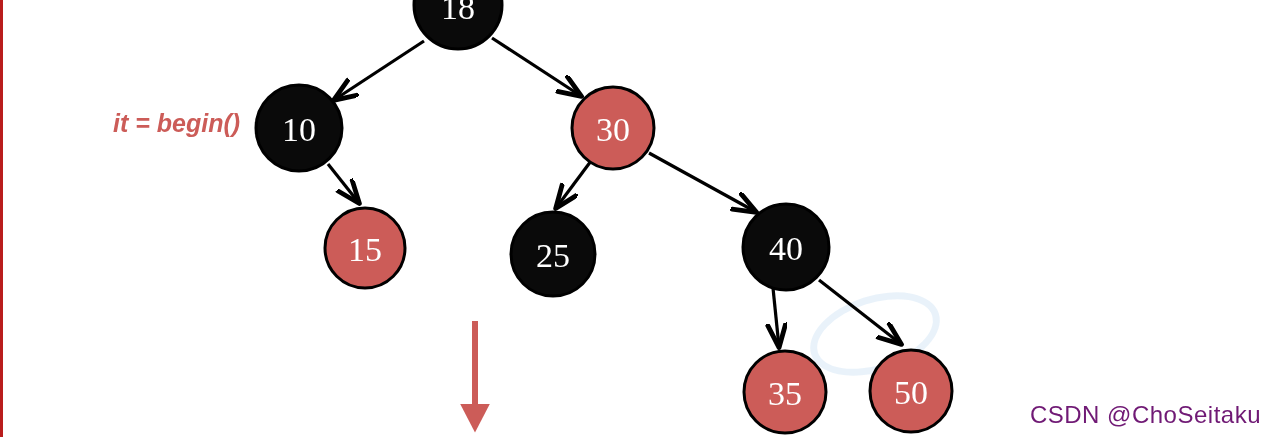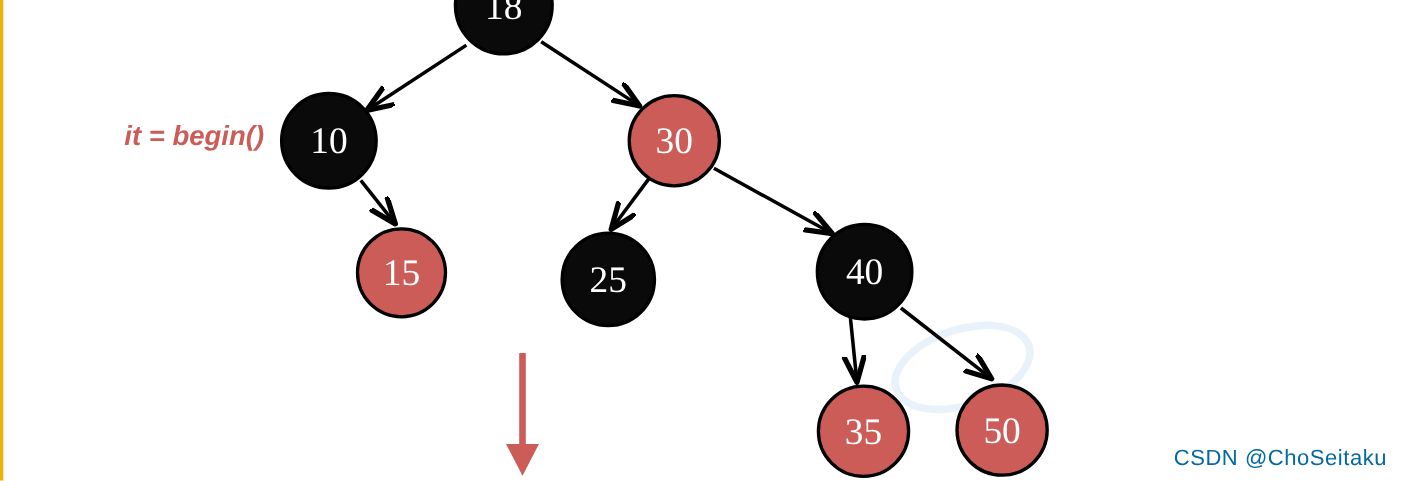--- a/index.html
+++ b/index.html
@@ -10,21 +10,21 @@
   }
   body {
     font-family: "Liberation Sans", sans-serif;
   }
   #canvas {
     position: relative;
     width: 1275px;
     height: 437px;
     background: #ffffff;
     overflow: hidden;
-    border-left: 3px solid #eab308;
+    border-left: 3px solid #b91c1c;
     box-sizing: border-box;
   }
   #tree-svg {
     position: absolute;
     left: 0;
     top: 0;
     width: 1275px;
     height: 437px;
   }
   .node-circle {
@@ -54,22 +54,22 @@
     font-size: 25px;
     fill: #cc5c58;
     text-anchor: start;
     dominant-baseline: alphabetic;
   }
   .watermark-text {
     position: absolute;
     right: 14px;
     bottom: 8px;
     font-family: "Liberation Sans", sans-serif;
-    font-size: 20px;
-    color: #0369a1;
+    font-size: 24px;
+    color: #701a75;
     letter-spacing: 0.5px;
     white-space: nowrap;
     user-select: none;
   }
   .watermark-swirl {
     position: absolute;
     left: 805px;
     top: 296px;
     width: 120px;
     height: 62px;

